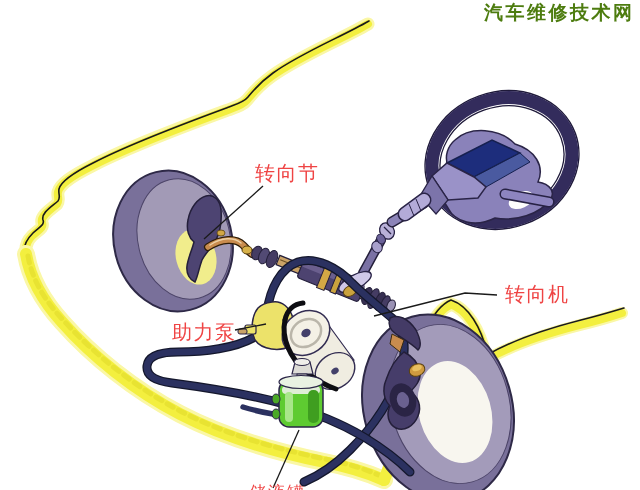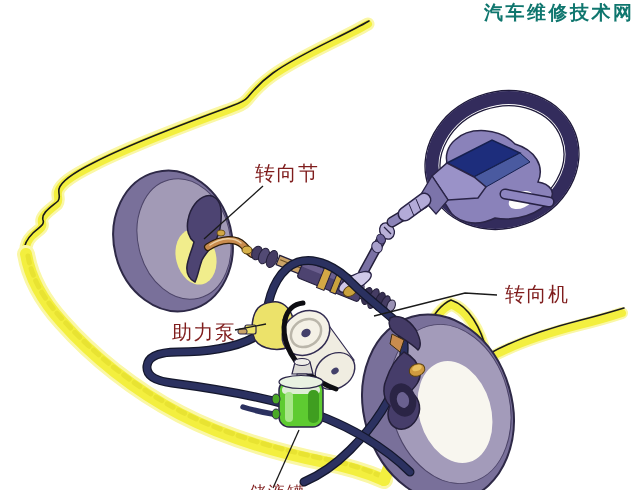--- a/index.html
+++ b/index.html
@@ -1,26 +1,26 @@
 <!DOCTYPE html>
 <html><head>
 <meta charset="utf-8">
 <style>
   html,body{margin:0;padding:0;background:#fff;}
   #canvas{position:relative;width:640px;height:490px;background:#ffffff;overflow:hidden;
           font-family:"Liberation Sans",sans-serif;}
   #art{position:absolute;left:0;top:0;}
-  .lbl{position:absolute;font-size:20px;font-weight:500;color:#7f1d1d;
+  .lbl{position:absolute;font-size:20px;font-weight:500;color:#ef4444;
        letter-spacing:1.5px;white-space:nowrap;line-height:1;}
   .lbl-knuckle{left:255px;top:163px;}
   .lbl-gear{left:505px;top:284px;}
   .lbl-pump{left:172px;top:322px;}
   .lbl-cutoff{left:249px;top:484px;font-size:17px;letter-spacing:2px;}
   .wm1{position:absolute;left:484px;top:3px;font-size:19px;font-weight:700;
-       color:#0f766e;letter-spacing:2.5px;white-space:nowrap;line-height:1;}
+       color:#4d7c0f;letter-spacing:2.5px;white-space:nowrap;line-height:1;}
   .wm2{position:absolute;left:487px;top:24px;font-size:10px;font-weight:700;
        color:#c9c9c9;letter-spacing:3.6px;white-space:nowrap;line-height:1;}
 </style>
 </head>
 <body>
 
 <div id="canvas">
 
 <svg id="art" width="640" height="490" viewBox="0 0 640 490">
 

